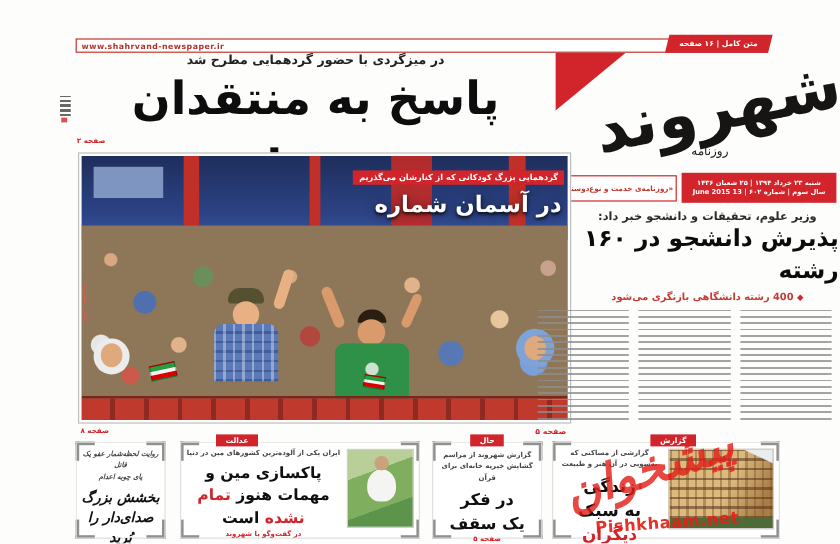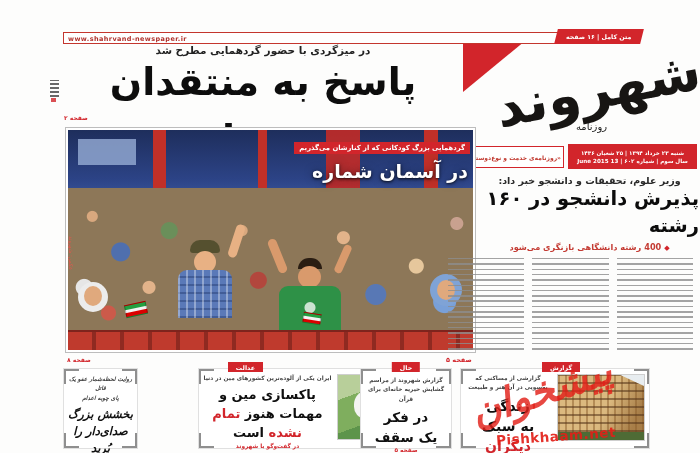--- a/index.html
+++ b/index.html
@@ -111,21 +111,21 @@
       linear-gradient(#8f8f8f,#8f8f8f) left bottom/3px 16px no-repeat,
       linear-gradient(#8f8f8f,#8f8f8f) right bottom/16px 3px no-repeat,
       linear-gradient(#8f8f8f,#8f8f8f) right bottom/3px 16px no-repeat,
       #fff; }
   .tab { position:absolute; top:-6px; background:#d2252b; color:#fff; font-size:6.3px; font-weight:bold; padding:1.5px 8px; z-index:2; white-space:nowrap; }
   .tab-center { left:50%; transform:translateX(-50%); }
   .k6 { font-size:5.8px; font-weight:bold; color:#444; line-height:1.6; text-align:center; }
   .ref-red { font-size:5.8px; font-weight:bold; color:#d2252b; text-align:center; }
   .box-pardon { left:63px; width:75px; padding-top:7px;font-style:italic; }
   .pardon-head { font-size:11.5px; font-weight:900; color:#101010; text-align:center; line-height:1.5; margin-top:3px; }
-  .box-mines { left:150px; width:200px; display:flex; padding:6px 5px 3px 5px;margin-left:48px; }
+  .box-mines { left:150px; width:200px; display:flex; padding:6px 5px 3px 5px; }
   .mines-photo { width:56px; height:66px; border:1px solid #cfcfcf; position:relative; flex:none; margin-left:5px;
     background:linear-gradient(160deg,#b8cf9a 0 30%,#7fae5e 30% 70%,#5d944b 70%); }
   .mines-photo::before { content:""; position:absolute; left:16px; top:16px; width:24px; height:27px; background:#f4f4f2; border-radius:50% 50% 42% 42%; }
   .mines-photo::after  { content:""; position:absolute; left:22px; top:5px; width:12px; height:12px; background:#caa27c; border-radius:50%; }
   .mines-text { flex:1; text-align:center; }
   .mines-head { font-size:13px; font-weight:900; color:#0f0f0f; line-height:1.45; margin-top:3px; }
   .red { color:#d2252b; }
   .box-roof { left:360px; width:92px; padding-top:8px; }
   .roof-head { font-size:13.5px; font-weight:900; color:#0f0f0f; text-align:center; line-height:1.5; margin-top:3px; }
   .box-homes { left:460px; width:190px; display:flex; padding:6px 5px 3px 5px; }

